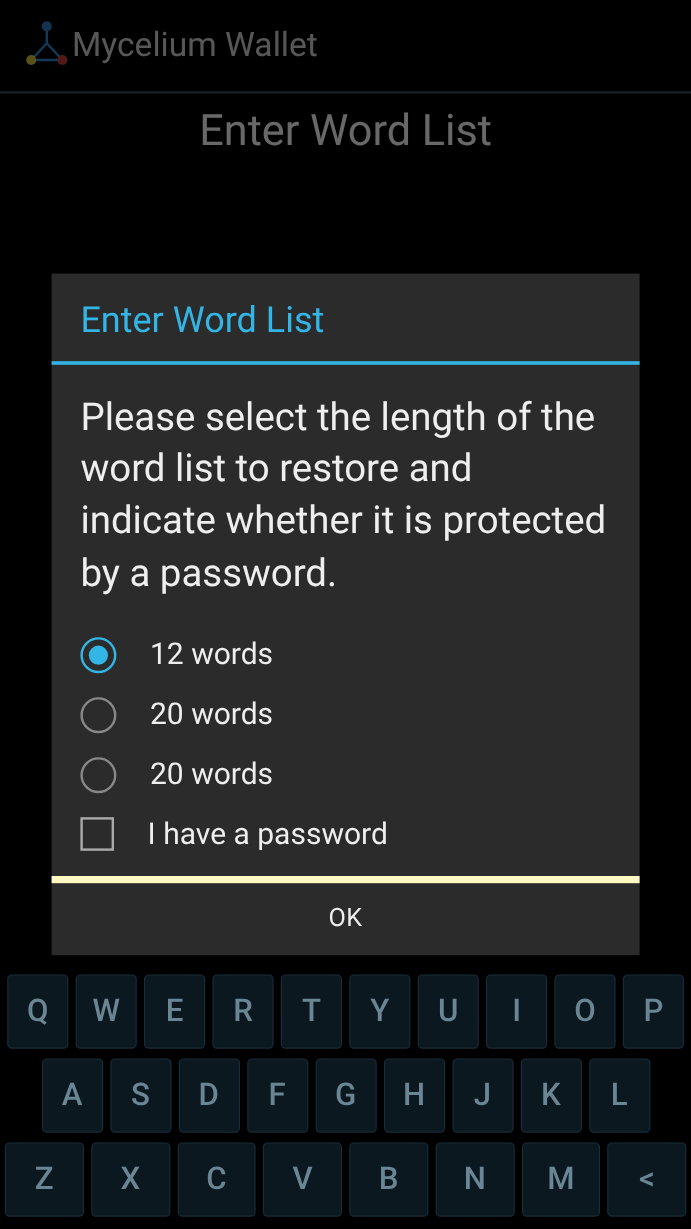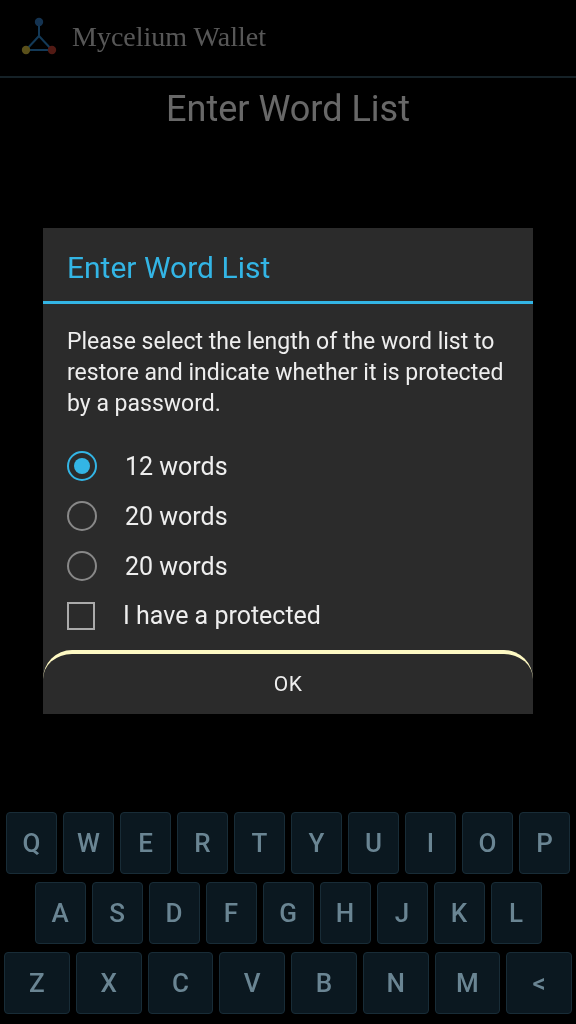--- a/index.html
+++ b/index.html
@@ -10,24 +10,22 @@
       font-family: Roboto, "Helvetica Neue", Arial, sans-serif;
       overflow: hidden;
       position: relative;
       color: #fff;
     }
 
     
     .appbar {
       display: flex;
       align-items: center;
-      gap: 12px;
       padding: 16px 18px 18px;
       border-bottom: 2px solid #2f4a57;
-      font-family: Liberation Serif, serif;
     }
     .appbar .title {
       font-size: 28px;
       color: #c2c2c2;
       font-weight: 400;
     }
     .logo { width: 42px; height: 42px; }
 
     
     .page-title {
@@ -59,21 +57,21 @@
     }
     .dialog-header .dlg-title {
       color: #33b5e5;
       font-size: 30px;
       font-weight: 400;
     }
     .dialog-body {
       padding: 22px 24px 10px;
     }
     .dialog-body .desc {
-      font-size: 23px;
+      font-size: 32px;
       color: #eee;
       line-height: 1.35;
       margin-bottom: 22px;
     }
     .option {
       display: flex;
       align-items: center;
       gap: 28px;
       padding: 10px 0;
       cursor: pointer;
@@ -100,25 +98,24 @@
     }
 
     
     .checkbox {
       width: 28px; height: 28px;
       border: 2px solid #aaa;
       flex-shrink: 0;
     }
 
     .dialog-footer {
-      border-top: 4px solid #fef9c3;
+      border-top: 6px solid #fef9c3;
       text-align: center;
       padding: 18px 12px;
       cursor: pointer;
-      border-radius: 29px;
     }
     .dialog-footer .ok {
       font-size: 21px;
       color: #eee;
       letter-spacing: .5px;
     }
 
     
     .keyboard {
       position: absolute;
@@ -184,21 +181,21 @@
       <div class="option">
         <span class="radio"></span>
         <span class="label">20 words</span>
       </div>
       <div class="option">
         <span class="radio"></span>
         <span class="label">20 words</span>
       </div>
       <div class="option">
         <span class="checkbox"></span>
-        <span class="label">I have a protected</span>
+        <span class="label">I have a password</span>
       </div>
     </div>
     <div class="dialog-footer">
       <span class="ok">OK</span>
     </div>
   </div>
 </div>
 
 <div class="keyboard">
   <div class="krow">

